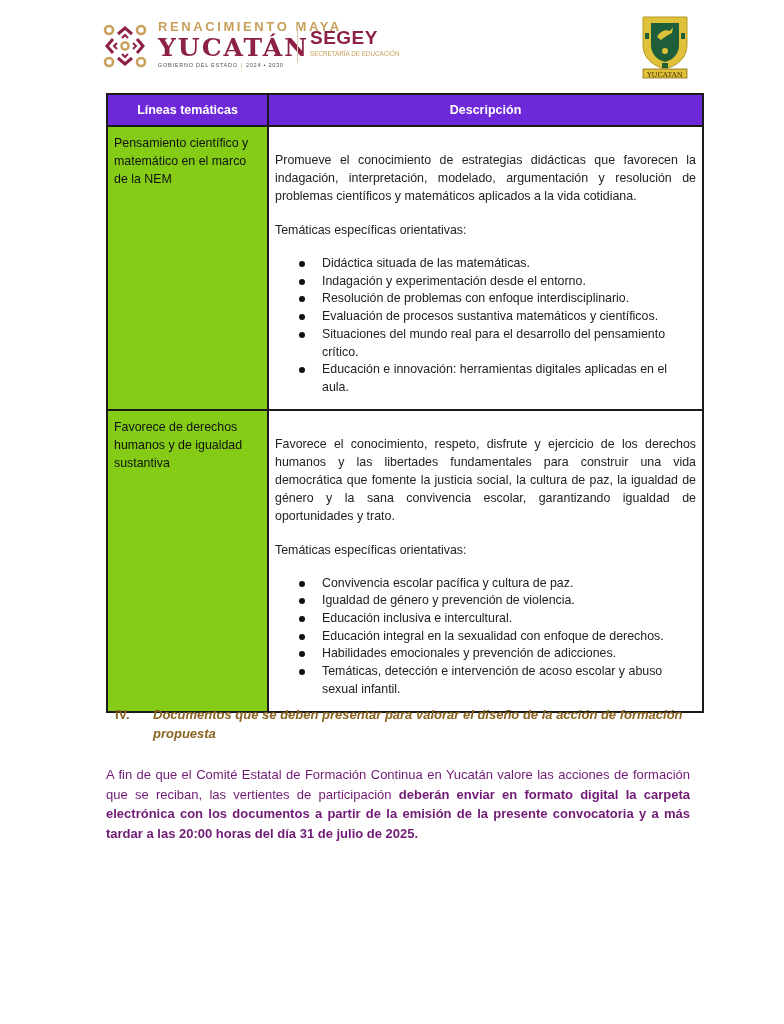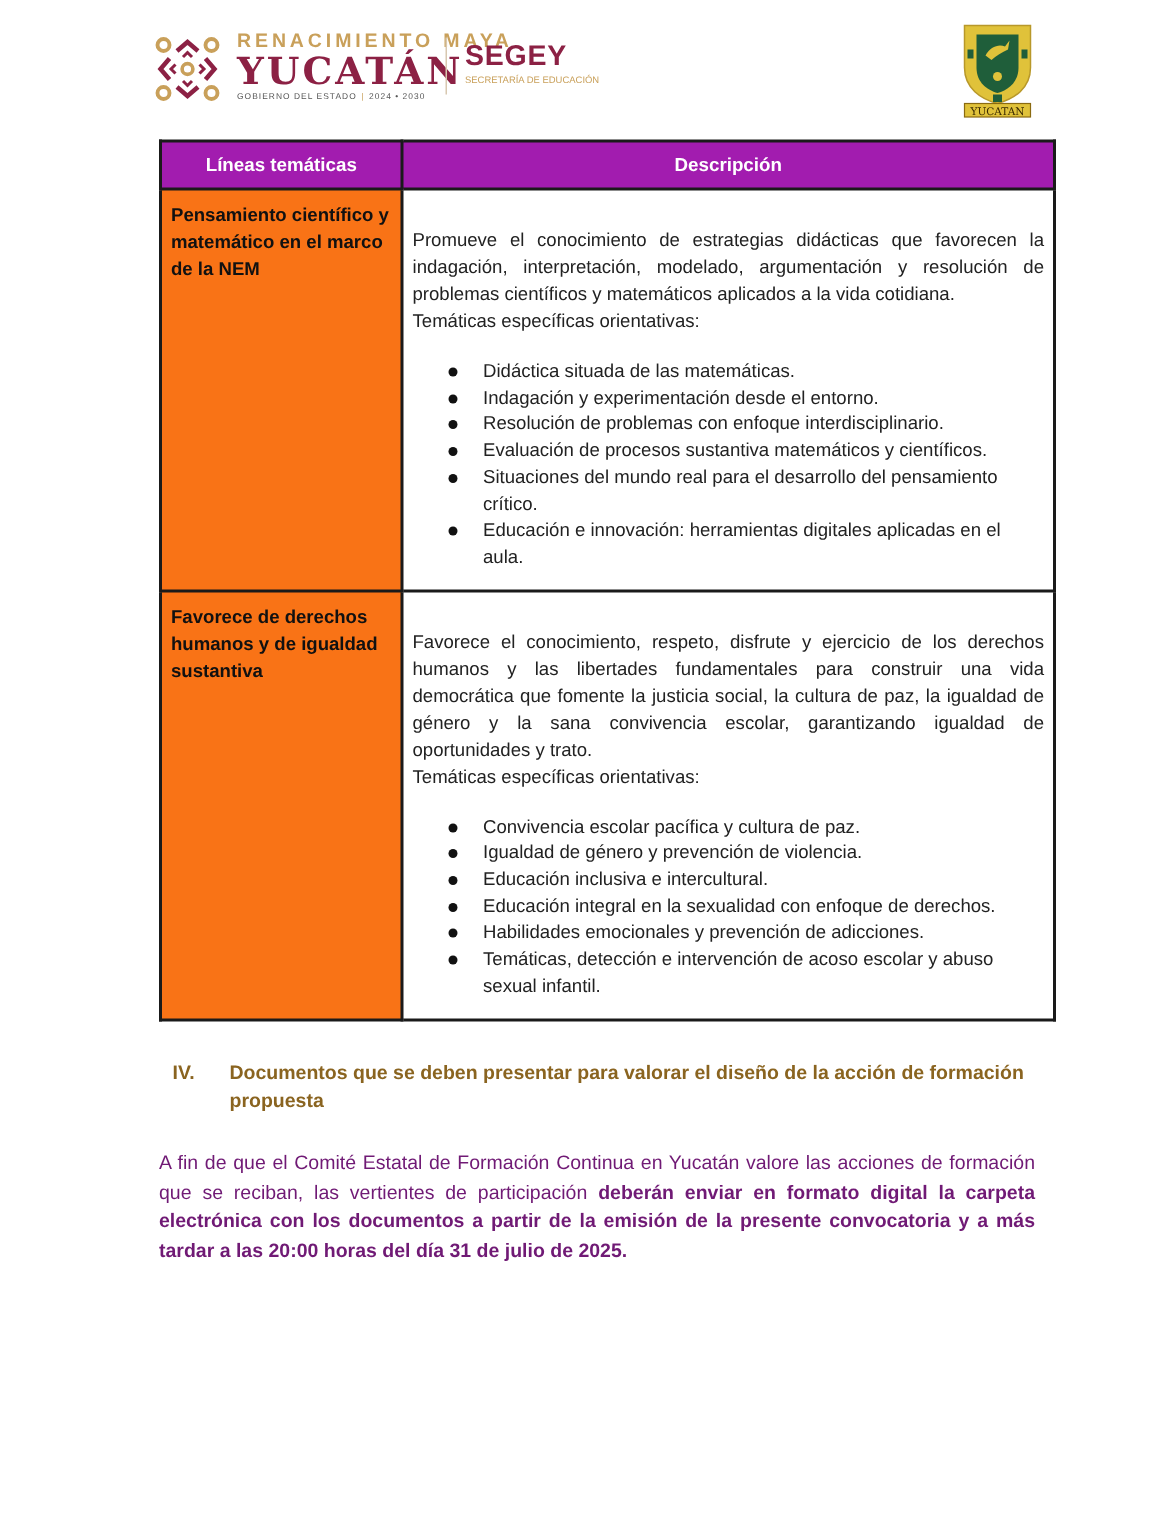--- a/index.html
+++ b/index.html
@@ -13,33 +13,33 @@
   .brand-main { font-family: "DejaVu Serif", "Liberation Serif", serif; font-weight: bold; font-size: 25px; color: #8c2144; letter-spacing: 2px; line-height: 26px; margin-top: 1px; }
   .brand-sub { font-size: 5.6px; color: #555; letter-spacing: 0.7px; margin-top: 1px; }
   .brand-sub .sep { color: #c9a05a; padding: 0 3px; }
   .vdivider { position: absolute; left: 297px; top: 25px; width: 1px; height: 38px; background: #d8c8b0; }
   .segey { position: absolute; left: 310px; top: 28px; }
   .segey-title { font-family: Liberation Sans, sans-serif; font-weight: bold; font-size: 19px; color: #8c2144; line-height: 20px; letter-spacing: 0.5px; }
   .segey-sub { font-size: 6.3px; color: #c9a05a; margin-top: 2px; }
   .shield { position: absolute; left: 640px; top: 15px; width: 50px; height: 64px; }
 
   table.doc { position: absolute; left: 106px; top: 93px; width: 598px; border-collapse: collapse; font-size: 12.4px; line-height: 18px; }
-  table.doc th { background: #a21caf; color: #ffffff; font-weight: bold; height: 32px; border: 2px solid #1a1a1a; font-size: 12.5px; text-align: center; }
+  table.doc th { background: #6d28d9; color: #ffffff; font-weight: bold; height: 32px; border: 2px solid #1a1a1a; font-size: 12.5px; text-align: center; }
   table.doc td { border: 2px solid #1a1a1a; vertical-align: top; }
-  td.theme { width: 161px; background: #f97316; font-weight: bold; padding: 7px 6px; line-height: 18px; color: #111; }
+  td.theme { width: 161px; background: #84cc16; font-weight: normal; padding: 7px 6px; line-height: 18px; color: #111; }
   td.desc { padding: 24px 6px 12px 6px; color: #222; }
   .para { text-align: justify; }
-  .orient { margin-top: 0; }
+  .orient { margin-top: 16px; }
   ul.bullets { list-style: none; margin-top: 16px; padding-left: 47px; }
   ul.bullets li { position: relative; line-height: 17.7px; }
   ul.bullets li::before { content: ""; position: absolute; left: -23px; top: 6px; width: 6px; height: 6px; border-radius: 50%; background: #111; }
 
   .section { position: absolute; left: 115px; top: 705px; width: 590px; color: #8a6420; font-weight: bold; font-size: 13px; line-height: 19px; }
   .section .num { position: absolute; left: 0; top: 0; }
-  .section .txt { position: absolute; left: 38px; top: 0; width: 560px; }
+  .section .txt { position: absolute; left: 38px; top: 0; width: 560px; font-style: italic; }
   .body-para { position: absolute; left: 106px; top: 765px; width: 584px; font-size: 13px; line-height: 19.5px; text-align: justify; color: #701a75; }
   .body-para b { font-weight: bold; }
 </style>
 </head>
 <body>
 
 <div class="header">
   <svg class="logo-mark" viewBox="0 0 44 44">
     <circle cx="6" cy="6" r="4" fill="none" stroke="#c9a05a" stroke-width="2.6"></circle>
     <circle cx="38" cy="6" r="4" fill="none" stroke="#c9a05a" stroke-width="2.6"></circle>

